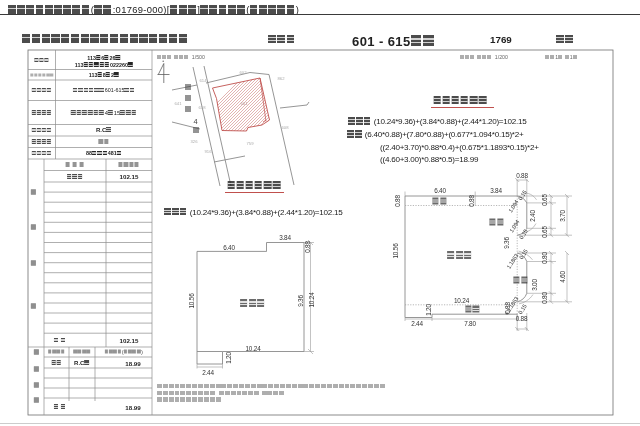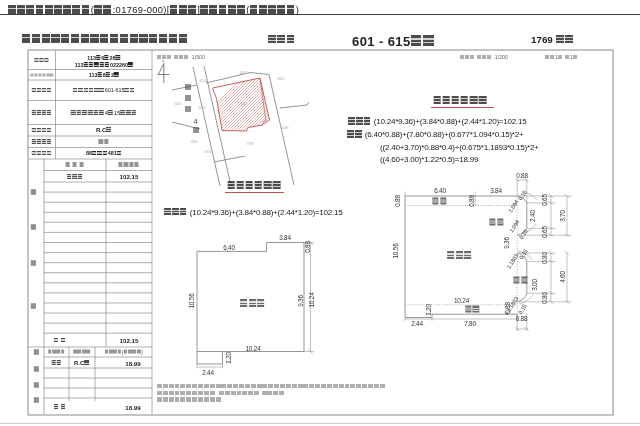--- a/index.html
+++ b/index.html
@@ -25,21 +25,21 @@
 <div class="abs" style="left:8px;top:4px;font-size:9.4px;letter-spacing:.32px;"><b class="c"></b><b class="c"></b><b class="c"></b><b class="c"></b><b class="c"></b><b class="c"></b><b class="c"></b><b class="c"></b><b class="c"></b>(<b class="c"></b><b class="c"></b>:01769-000)[<b class="c"></b><b class="c"></b><b class="c"></b>]<b class="c"></b><b class="c"></b><b class="c"></b><b class="c"></b><b class="c"></b>(<b class="c"></b><b class="c"></b><b class="c"></b><b class="c"></b><b class="c"></b>)</div>
 
 <div class="abs" style="left:0;top:14px;width:640px;height:1.4px;background:#3a3a3a;"></div>
 
 <div class="abs" style="left:22px;top:33.5px;font-size:10px;"><b class="c"></b><b class="c"></b><b class="c"></b><b class="c"></b><b class="c"></b><b class="c"></b><b class="c"></b><b class="c"></b><b class="c"></b><b class="c"></b><b class="c"></b><b class="c"></b><b class="c"></b><b class="c"></b><b class="c"></b><b class="c"></b><b class="c"></b></div>
 
 <div class="abs" style="left:268px;top:33.5px;font-size:9.5px;"><b class="c"></b><b class="c"></b><b class="c"></b></div>
 
 <div class="abs" style="left:352px;top:33.5px;font-size:13px;font-weight:bold;letter-spacing:.4px;">601 - 615<b class="c"></b><b class="c"></b></div>
 
-<div class="abs" style="left:531px;top:33.5px;font-size:9.8px;font-weight:bold;">1769</div>
+<div class="abs" style="left:490px;top:33.5px;font-size:9.8px;font-weight:bold;">1769</div>
 <div class="abs" style="left:556px;top:33.5px;font-size:9.5px;"><b class="c"></b><b class="c"></b></div>
 
 <svg width="640" height="426" viewBox="0 0 640 426">
     <rect x="28" y="50" width="585" height="365" stroke="#6f6f6f" stroke-width="0.8" fill="none"></rect>
     <g stroke="#8c8c8c" stroke-width="0.7" fill="none">
       <path d="M152,50 V415"></path>
       <path d="M55.5,50 V159"></path>
       <path d="M44,159 V415"></path>
       <path d="M106,159 V347"></path>
       <path d="M69,347 V401"></path>
@@ -286,21 +286,21 @@
 <div class="abs ctr" style="left:37px;top:369px;font-size:6.4px;"><b class="c"></b></div>
 <div class="abs ctr" style="left:37px;top:385px;font-size:6.4px;"><b class="c"></b></div>
 <div class="abs ctr" style="left:37px;top:400px;font-size:6.4px;"><b class="c"></b></div>
 
 <div class="abs ctr" style="left:460.5px;top:100.5px;font-size:9.3px;"><b class="c"></b><b class="c"></b><b class="c"></b><b class="c"></b><b class="c"></b><b class="c"></b></div>
 <div class="abs" style="left:430.5px;top:107px;width:63px;height:1px;background:#c0504d;"></div>
 
 <div class="abs" style="left:348px;top:117px;font-size:8.1px;letter-spacing:-0.25px;"><b class="c"></b><b class="c"></b><b class="c"></b> (10.24*9.36)+(3.84*0.88)+(2.44*1.20)=102.15</div>
 <div class="abs" style="left:347px;top:130px;font-size:8.1px;letter-spacing:-0.25px;"><b class="c"></b><b class="c"></b> (6.40*0.88)+(7.80*0.88)+(0.677*1.094*0.15)*2+</div>
 <div class="abs" style="left:380px;top:142.5px;font-size:8.1px;letter-spacing:-0.25px;">((2.40+3.70)*0.88*0.4)+(0.675*1.1893*0.15)*2+</div>
-<div class="abs" style="left:380px;top:155px;font-size:8.1px;letter-spacing:-0.25px;">((4.60+3.00)*1.22*0.5)=18.99</div>
+<div class="abs" style="left:380px;top:155px;font-size:8.1px;letter-spacing:-0.25px;">((4.60+3.00)*0.88*0.5)=18.99</div>
 
 <div class="abs ctr" style="left:254.5px;top:185.5px;font-size:9.3px;"><b class="c"></b><b class="c"></b><b class="c"></b><b class="c"></b><b class="c"></b><b class="c"></b></div>
 <div class="abs" style="left:225px;top:191.5px;width:59px;height:1px;background:#c0504d;"></div>
 
 <div class="abs" style="left:164px;top:207.5px;font-size:8.1px;letter-spacing:-0.25px;"><b class="c"></b><b class="c"></b><b class="c"></b> (10.24*9.36)+(3.84*0.88)+(2.44*1.20)=102.15</div>
 
 <div class="abs ctr" style="left:253px;top:303px;font-size:8.8px;"><b class="p"></b><b class="p"></b><b class="p"></b></div>
 
 <div class="abs ctr dim" style="left:229px;top:247.3px;">6.40</div>
 

